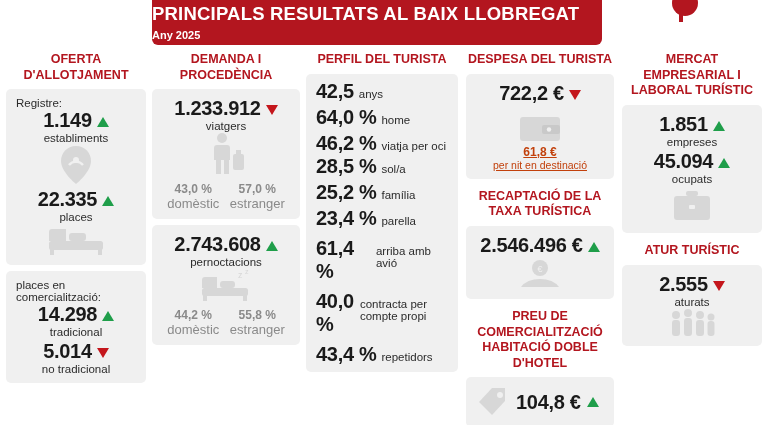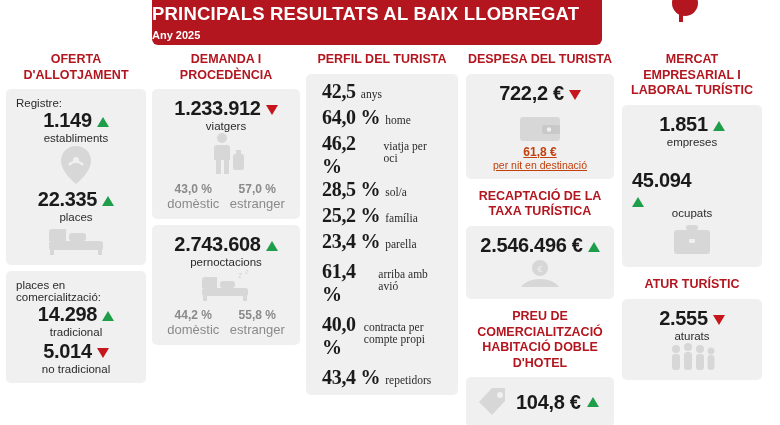--- a/index.html
+++ b/index.html
@@ -203,21 +203,21 @@
         <div>
           <div class="pct">55,8 %</div>
           <div class="pctlbl">estranger</div>
         </div>
       </div>
     </div>
   </div>
 
   <div class="col" id="c3">
     <div class="col-title">PERFIL DEL TURISTA</div>
-    <div class="card" style="padding:6px 16px;font-family:Liberation Serif, serif;">
+    <div class="card" style="padding:6px 10px;">
       <div class="rowl">
         <span class="num">42,5</span>
         <span class="lbl">anys</span>
       </div>
       <div class="rowl" style="margin-top:3px;">
         <span class="num">64,0 %</span>
         <span class="lbl">home</span>
       </div>
       <div class="rowl" style="margin-top:3px;">
         <span class="num">46,2 %</span>
@@ -291,21 +291,21 @@
   </div>
 
   <div class="col" id="c5">
     <div class="col-title">MERCAT EMPRESARIAL I LABORAL TURÍSTIC</div>
     <div class="card">
       <div class="row">
         <span class="num">1.851</span>
         <span class="tri up"></span>
       </div>
       <div class="ctr lbl">empreses</div>
-      <div class="row" style="margin-top:21px;flex-direction:column;">
+      <div class="row" style="margin-top:2px;">
         <span class="num">45.094</span>
         <span class="tri up"></span>
       </div>
       <div class="ctr lbl">ocupats</div>
       <svg class="ico" width="52" height="40" viewBox="0 0 52 40">
         <rect x="20" y="6" width="12" height="5" rx="2" fill="#d7d7d7"></rect>
         <rect x="8" y="11" width="36" height="24" rx="3" fill="#d7d7d7"></rect>
         <rect x="23" y="20" width="6" height="4" rx="1" fill="#f0f0f0"></rect>
       </svg>
     </div>

